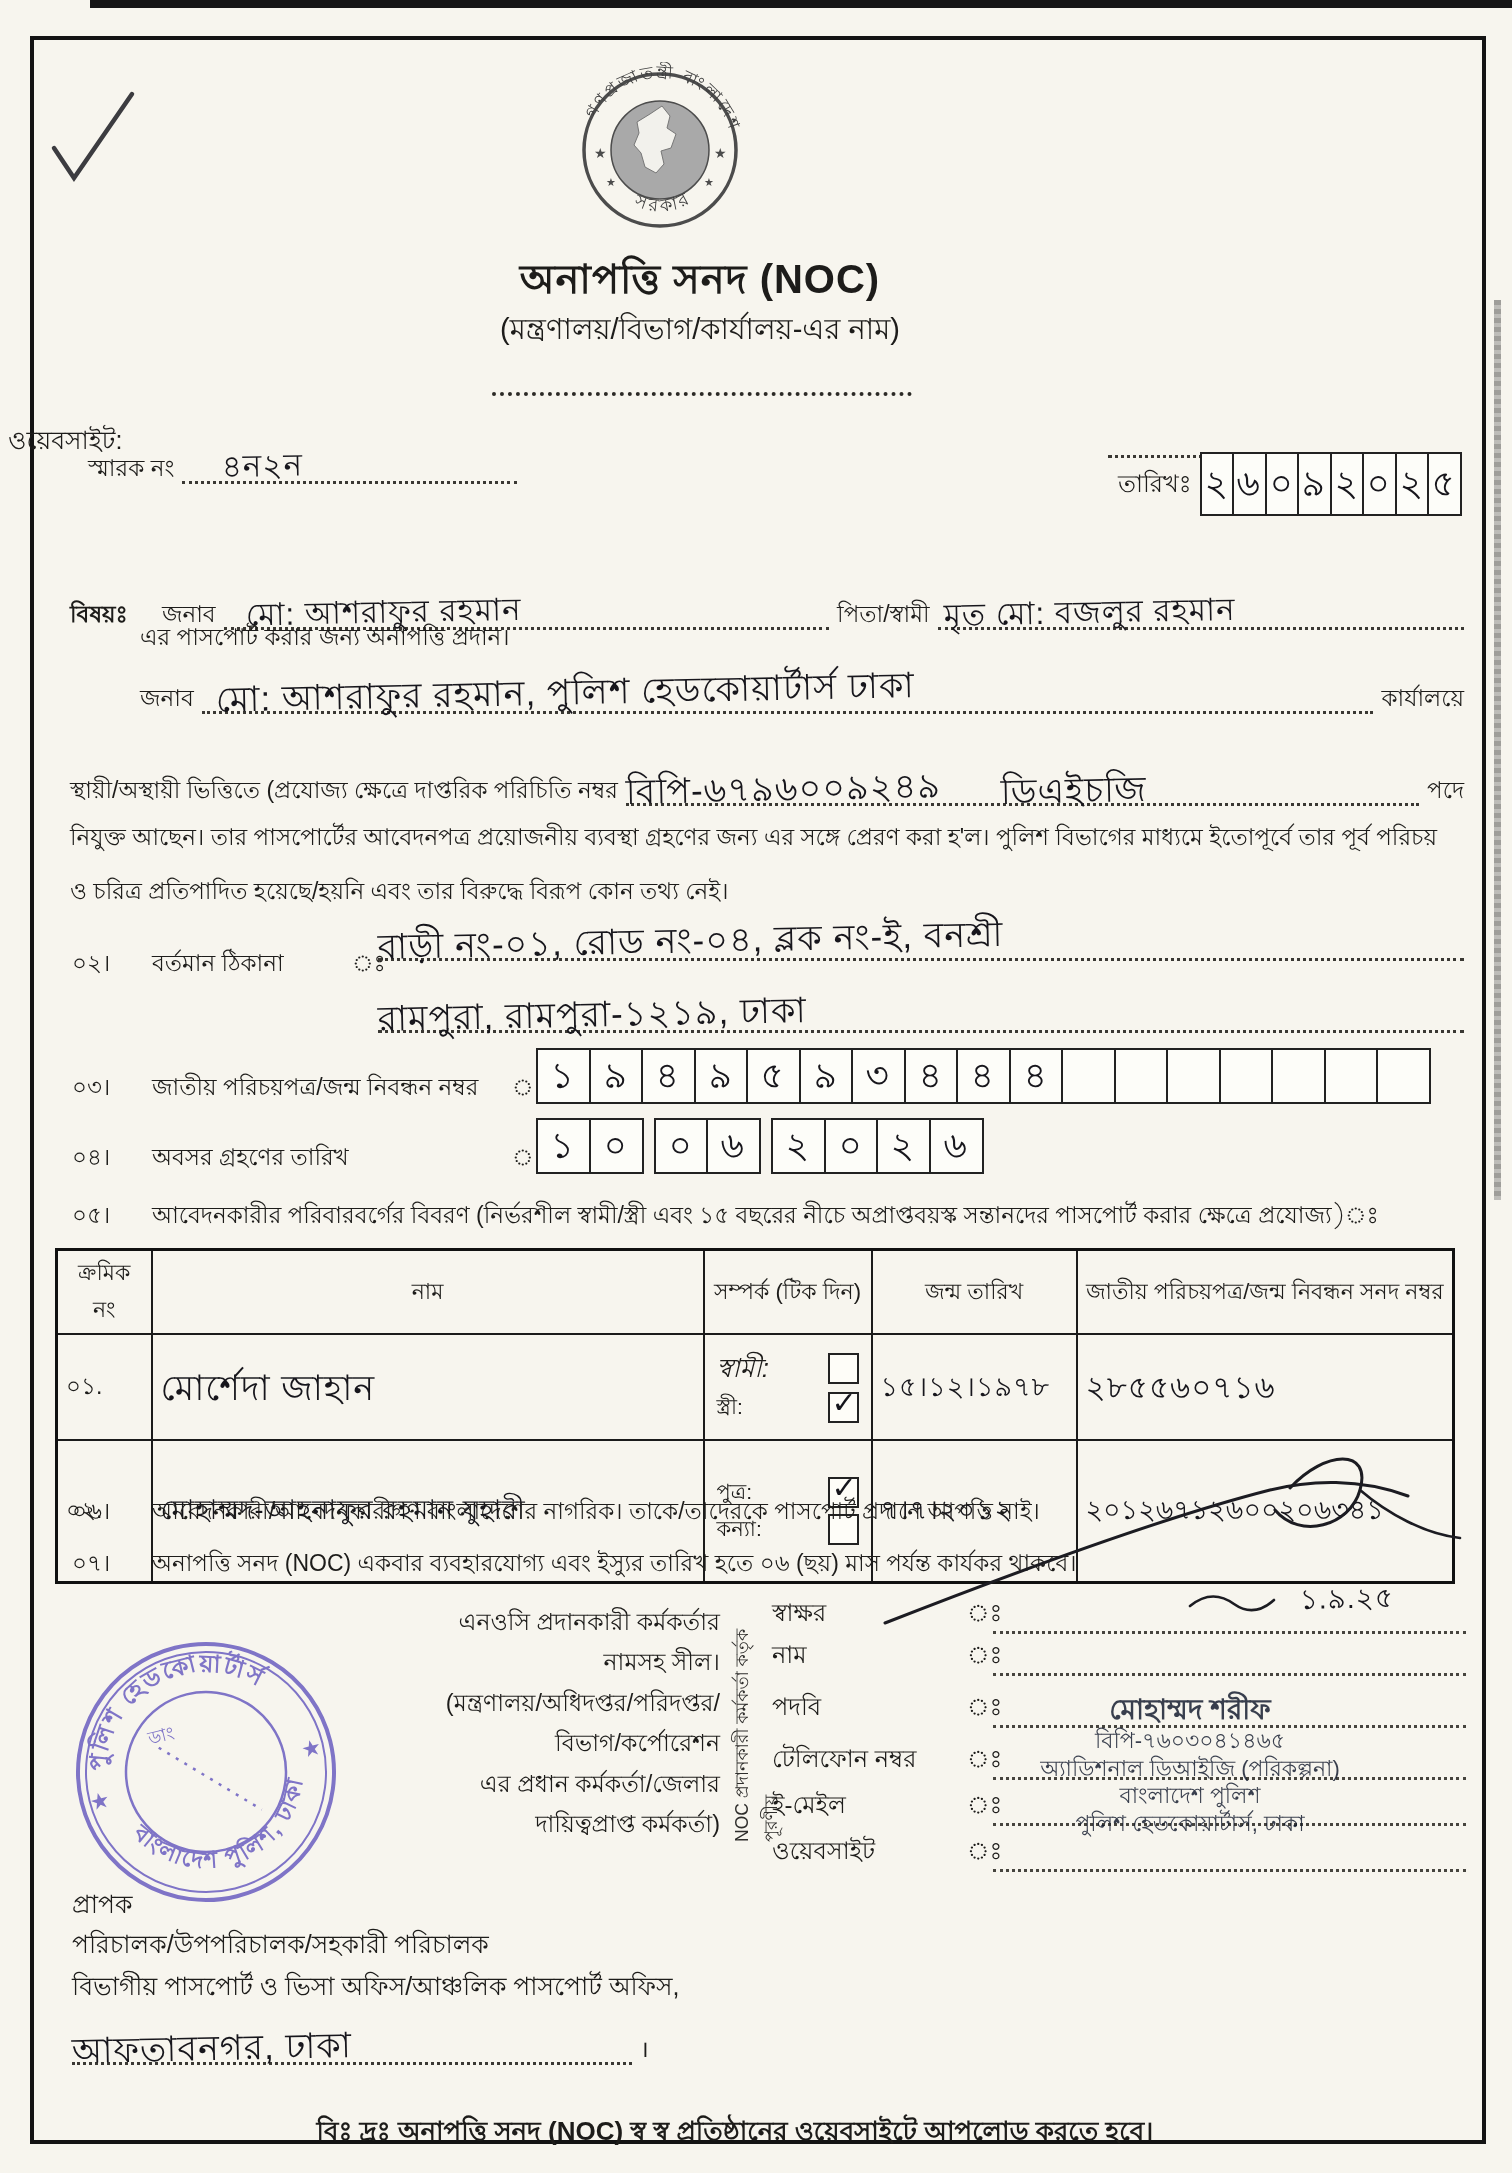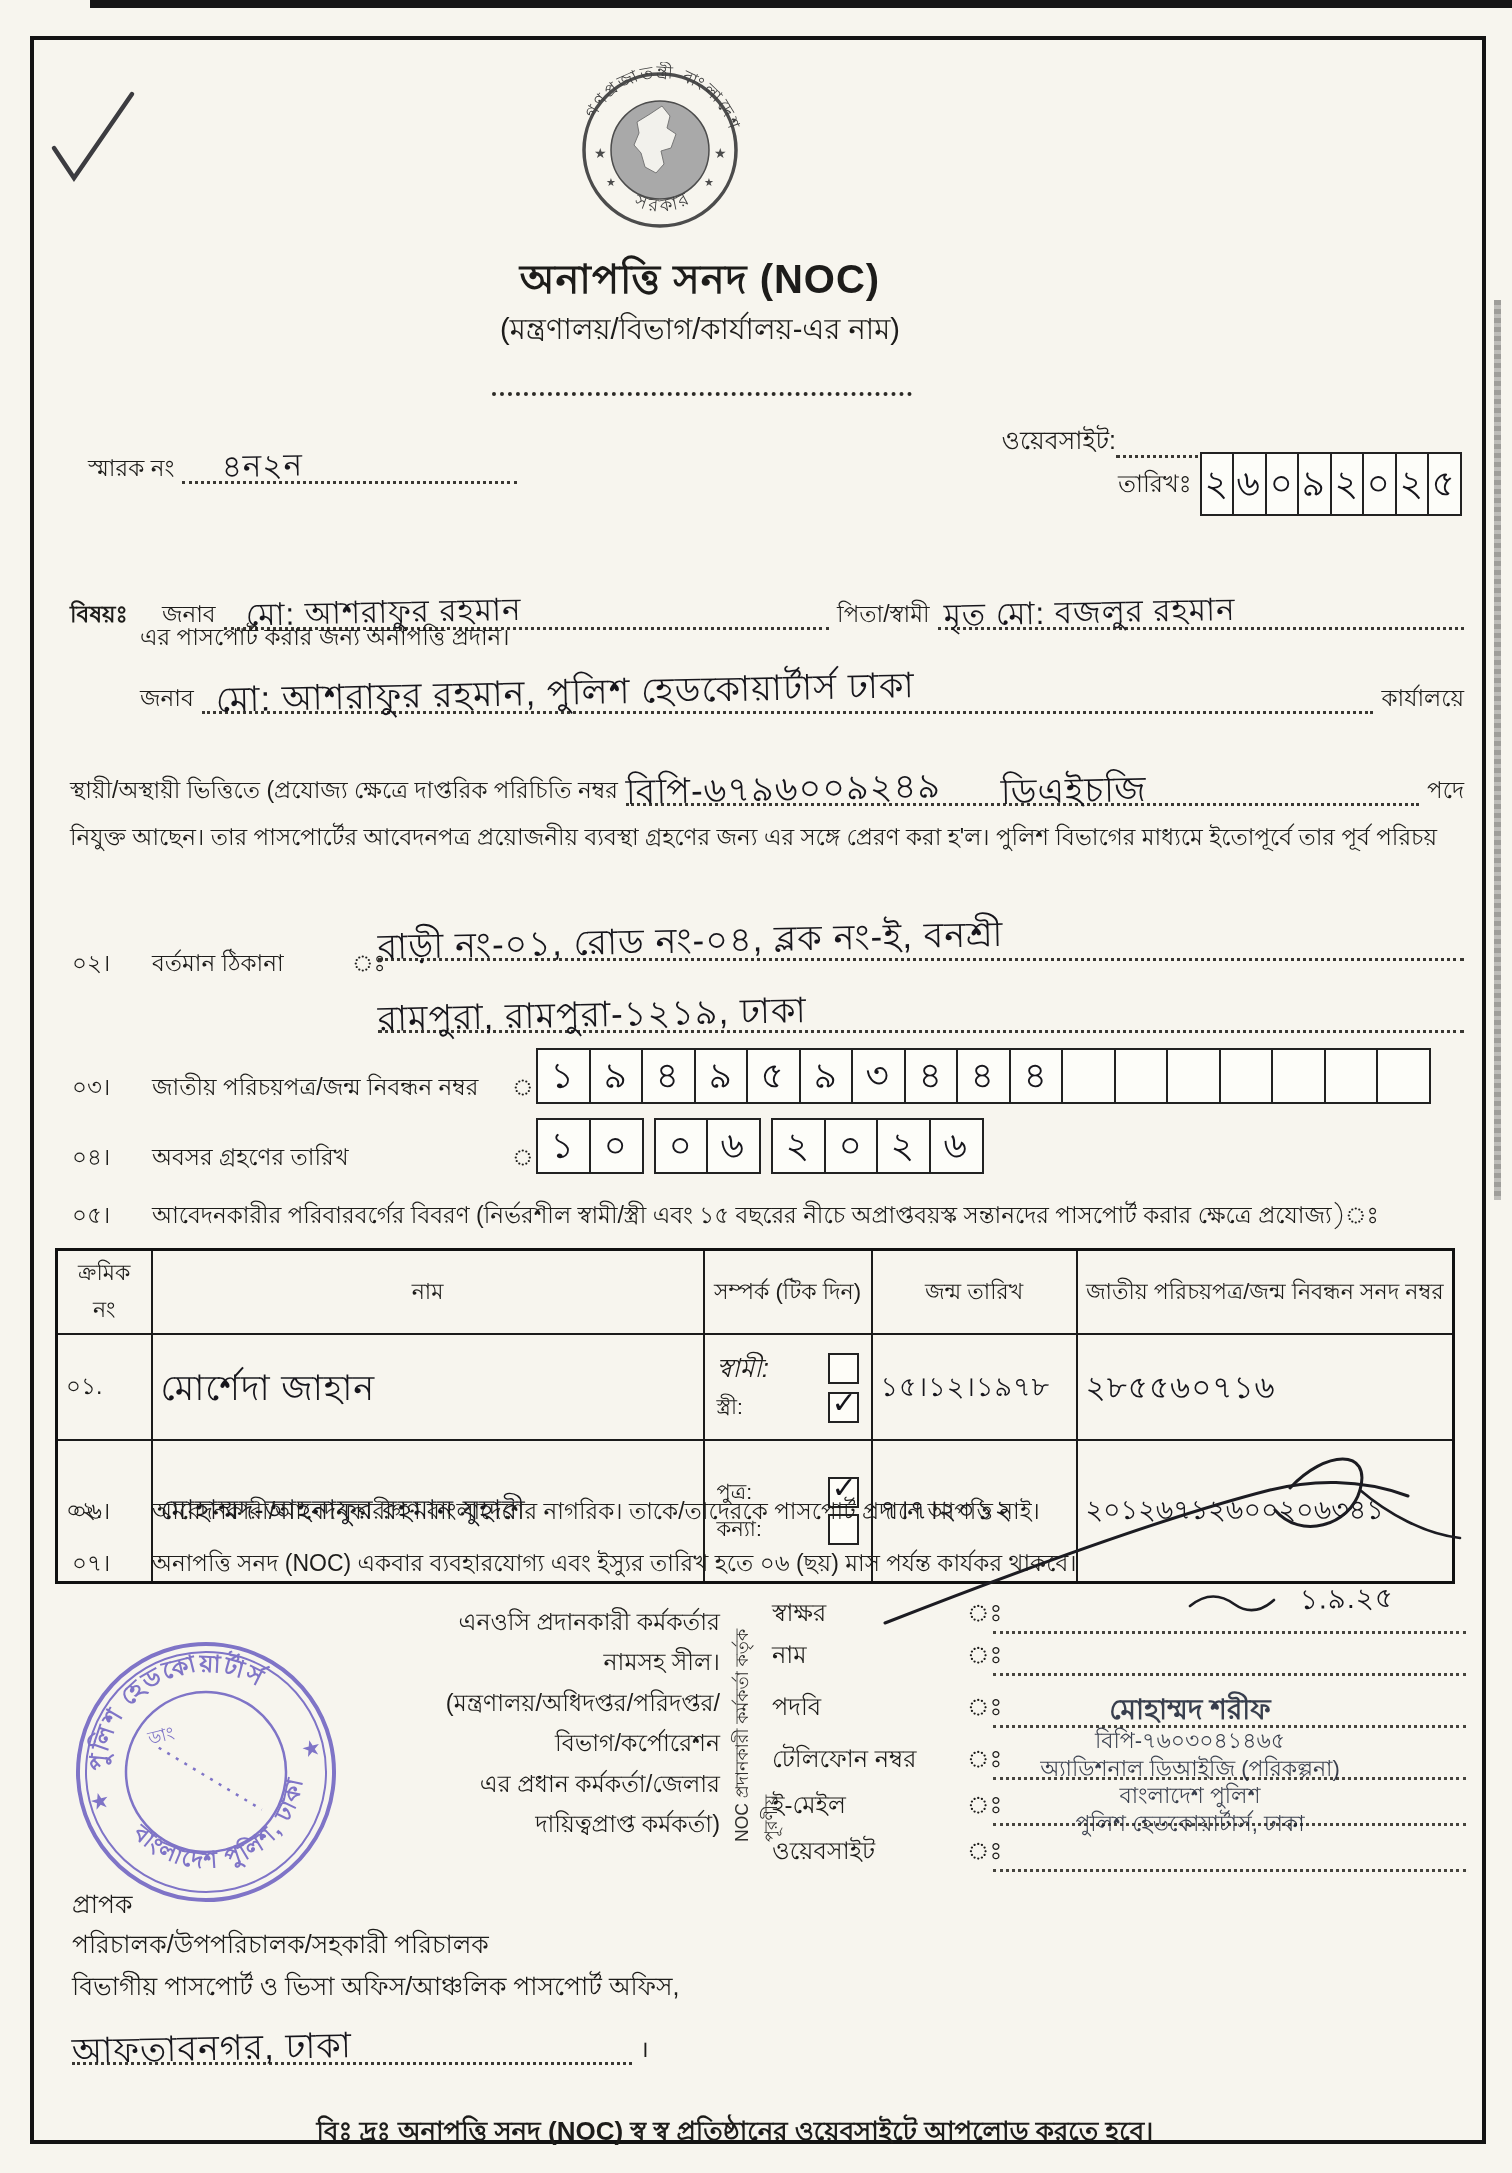--- a/index.html
+++ b/index.html
@@ -73,21 +73,21 @@
     <text x="22" y="96" font-size="14" fill="#4c4c4c">★</text>
     <text x="142" y="96" font-size="14" fill="#4c4c4c">★</text>
     <text x="34" y="124" font-size="11" fill="#4c4c4c">★</text>
     <text x="132" y="124" font-size="11" fill="#4c4c4c">★</text>
   </svg>
 
   <div class="abs center title" style="left:0;top:248px;width:1400px;">অনাপত্তি সনদ (NOC)</div>
   <div class="abs center subtitle" style="left:0;top:306px;width:1400px;">(মন্ত্রণালয়/বিভাগ/কার্যালয়-এর নাম)</div>
   <div class="abs dotline" style="left:492px;top:392px;width:420px;"></div>
 
-  <div class="abs bn" style="left:16px;top:424px;width:1400px;display:flex;justify-content:flex-end;align-items:flex-end;">
+  <div class="abs bn" style="left:8px;top:424px;width:1400px;display:flex;justify-content:space-between;align-items:flex-end;">
     <span style="font-size:25px;">ওয়েবসাইট:</span>
     <span class="dots" style="width:300px;height:1em;"></span>
   </div>
 
   <div class="abs" style="left:88px;top:452px;">
     <div class="row" style="align-items:flex-end;">
       <span class="bn">স্মারক নং</span>
       <span class="fill" style="width:335px;">
         <span class="hw" style="margin-bottom:-2px;padding-left:40px;">৪ন২ন</span>
       </span>
@@ -150,20 +150,21 @@
   <div class="abs row bn" style="left:70px;top:774px;width:1394px;">
     <span>স্থায়ী/অস্থায়ী ভিত্তিতে (প্রযোজ্য ক্ষেত্রে দাপ্তরিক পরিচিতি নম্বর</span>
     <span class="fill" style="flex:1;gap:60px;">
       <span class="hw hw-lg" style="margin-bottom:-6px;">বিপি-৬৭৯৬০০৯২৪৯</span>
       <span class="hw hw-lg" style="margin-bottom:-6px;">ডিএইচজি</span>
     </span>
     <span>পদে</span>
   </div>
 
   <div class="abs bn" style="left:70px;top:822px;width:1394px;">নিযুক্ত আছেন। তার পাসপোর্টের আবেদনপত্র প্রয়োজনীয় ব্যবস্থা গ্রহণের জন্য এর সঙ্গে প্রেরণ করা হ'ল। পুলিশ বিভাগের মাধ্যমে  ইতোপূর্বে তার পূর্ব পরিচয়</div>
+  <div class="abs bn" style="left:70px;top:876px;width:1394px;">ও চরিত্র প্রতিপাদিত হয়েছে/হয়নি এবং তার বিরুদ্ধে বিরূপ কোন তথ্য নেই।</div>
 
   <div class="abs bn" style="left:72px;top:948px;">০২।</div>
   <div class="abs bn" style="left:152px;top:948px;">বর্তমান ঠিকানা</div>
   <div class="abs bn" style="left:352px;top:948px;">ঃ</div>
   <div class="abs fill" style="left:378px;top:900px;width:1086px;height:58px;">
     <span class="hw hw-lg" style="margin-bottom:-6px;">বাড়ী নং-০১, রোড নং-০৪, ব্লক নং-ই, বনশ্রী</span>
   </div>
   <div class="abs fill" style="left:378px;top:972px;width:1086px;height:58px;">
     <span class="hw hw-lg" style="margin-bottom:-6px;">রামপুরা, রামপুরা-১২১৯, ঢাকা</span>
   </div>

